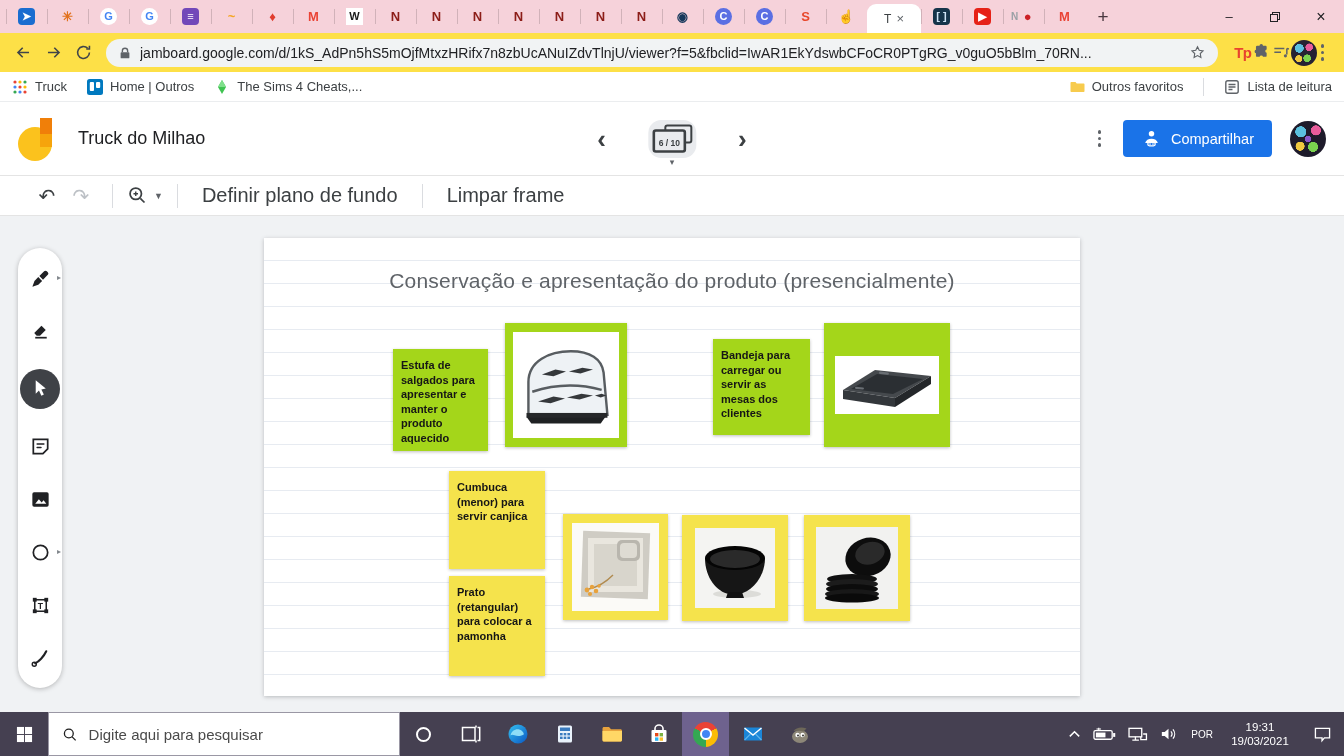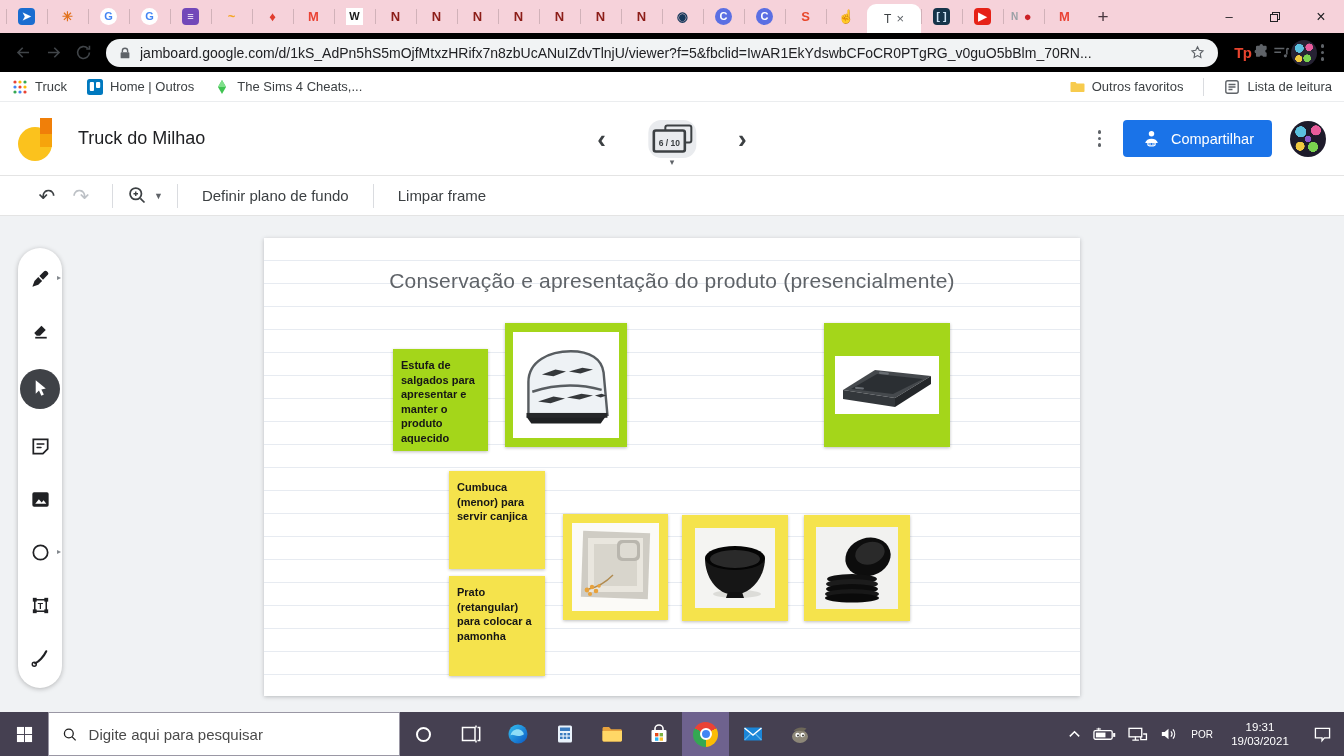--- a/index.html
+++ b/index.html
@@ -15,21 +15,21 @@
   .tab .pref{font:700 10px/17px "Liberation Sans",sans-serif;color:#9aa0a6;margin-right:1px;font-style:normal}
   .tab.active{width:54px;height:29px;background:#fff;border-radius:9px 9px 0 0;gap:5px;cursor:default}
   .tab.active::before{display:none}
   .t-label{font:400 12px/1 "Liberation Sans",sans-serif;color:#3c4043}
   .t-close{font-size:13px;color:#5f6368;cursor:pointer}
   .newtab{width:32px;height:30px;margin:0 2px 1px;font-size:19px;color:#4a3840;display:flex;align-items:center;justify-content:center;cursor:pointer}
   .wincontrols{margin-left:auto;display:flex;height:33px}
   .wc{width:46px;display:flex;align-items:center;justify-content:center;font-size:13px;color:#202124;cursor:pointer}
 
   
-  .navbar{height:39px;background:#000000;display:flex;align-items:center;padding:0 8px}
+  .navbar{height:39px;background:#fde047;display:flex;align-items:center;padding:0 8px}
   .navbtn{width:30px;height:30px;display:flex;align-items:center;justify-content:center;cursor:pointer}
   .navbtn svg{width:19px;height:19px}
   .omnibox{flex:1;height:28px;background:#f1f3f4;border-radius:14px;display:flex;align-items:center;padding:0 12px;gap:8px;margin:0 8px;min-width:0;cursor:text}
   .omnibox .url{font-size:14px;color:#202124;white-space:nowrap;overflow:hidden;flex:1}
   .navicons{display:flex;align-items:center;gap:0;padding:0 8px}
   .tp-badge{color:#e8442e;font-weight:800;font-size:15px;letter-spacing:-.5px}
   .avatar-sm{width:26px;height:26px;border-radius:50%;background:
     radial-gradient(circle at 32% 32%,#5bc0de 0 17%,transparent 18%),
     radial-gradient(circle at 70% 28%,#e85c9b 0 14%,transparent 15%),
     radial-gradient(circle at 62% 70%,#7ad34f 0 15%,transparent 16%),
@@ -69,21 +69,21 @@
 
   
   .jbtoolbar{height:40px;background:#fff;display:flex;align-items:center;padding:0 30px;border-bottom:1px solid #e4e4e4}
   .tb-ico{width:34px;height:30px;display:flex;align-items:center;justify-content:center;cursor:pointer}
   .undo{font-size:20px;color:#3c4043}
   .redo{font-size:20px;color:#bdc1c6}
   .vsep{width:1px;height:24px;background:#dadce0;margin:0 14px}
   .zoomwrap{display:flex;align-items:center;gap:6px;cursor:pointer}
   .zoomwrap svg{width:21px;height:21px}
   .smcaret{font-size:9px;color:#5f6368}
-  .tb-label{font-size:15px;color:#3c4043;padding:0 10px;cursor:pointer;white-space:nowrap}
+  .tb-label{font-size:20px;color:#3c4043;padding:0 10px;cursor:pointer;white-space:nowrap}
 
   
   .workspace{height:496px;background:#f0f2f4;position:relative}
   .palette{position:absolute;left:18px;top:32px;width:44px;height:440px;background:#fff;border-radius:24px;box-shadow:0 1px 5px rgba(0,0,0,.25);display:flex;flex-direction:column;align-items:center;justify-content:space-between;padding:15px 0;z-index:3}
   .tool{width:30px;height:30px;display:flex;align-items:center;justify-content:center;position:relative;cursor:pointer}
   .tool svg{width:23px;height:23px}
   .tool.active{width:40px;height:40px;background:#3f4247;border-radius:50%}
   .tool .caret{position:absolute;right:-6px;top:10px;font-size:8px;color:#80868b}
 
   .canvas{position:absolute;left:264px;top:22px;width:816px;height:458px;box-shadow:0 1px 4px rgba(60,64,67,.3);
@@ -476,20 +476,21 @@
           <path d="M30 44l14-5 11 2-13 5z"></path>
             <path d="M58 41l14-4 11 2-13 4z"></path>
           <path d="M26 72l16-5 12 2-15 5z"></path>
             <path d="M56 68l15-4 12 2-14 4z"></path>
             <path d="M85 66l7-2 5 2-6 2z"></path>
         </g>
         <rect x="14" y="84" width="84" height="5" fill="#26282a"></rect>
       </svg>
     </div>
 
+    <div class="note green n-bandeja">Bandeja para carregar ou servir as mesas dos clientes</div>
 
     <div class="photo green p-tray">
       <svg class="ph" width="104" height="58" viewBox="0 0 104 58">
         <rect width="104" height="58" fill="#ffffff"></rect>
         <path d="M8 34 L40 14 L96 20 L60 42 Z" fill="#45494d"></path>
         <path d="M16 33 L42 18 L88 23 L58 38 Z" fill="#2b2f33"></path>
         <path d="M8 34 L60 42 L60 51 L8 43 Z" fill="#33373b"></path>
         <path d="M60 42 L96 20 L96 28 L60 51 Z" fill="#24272a"></path>
         <rect x="44" y="16" width="10" height="2.4" rx="1.2" fill="#6a6f74" transform="rotate(6 49 17)"></rect>
         <rect x="20" y="31" width="9" height="2.2" rx="1.1" fill="#6a6f74" transform="rotate(6 24 32)"></rect>

